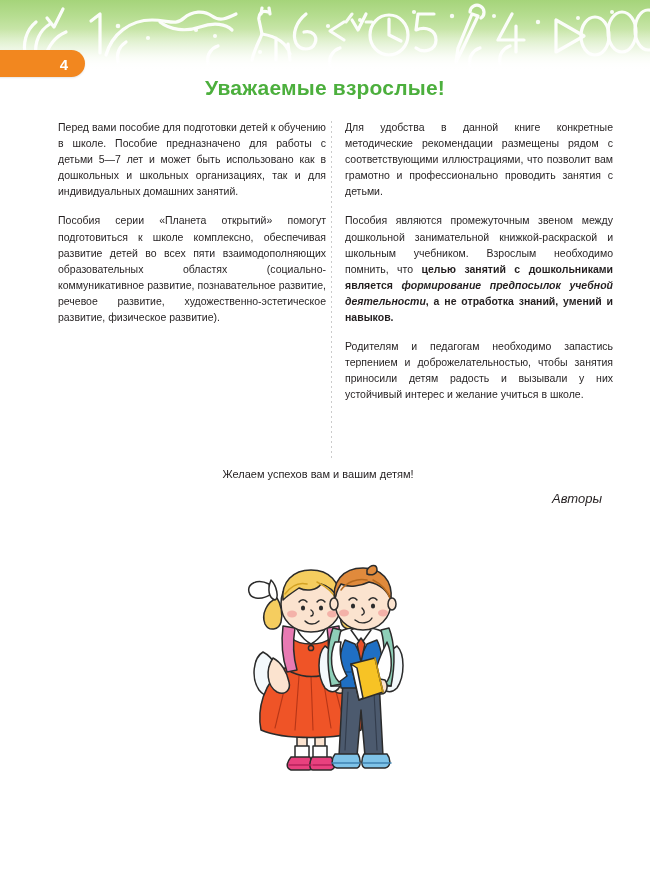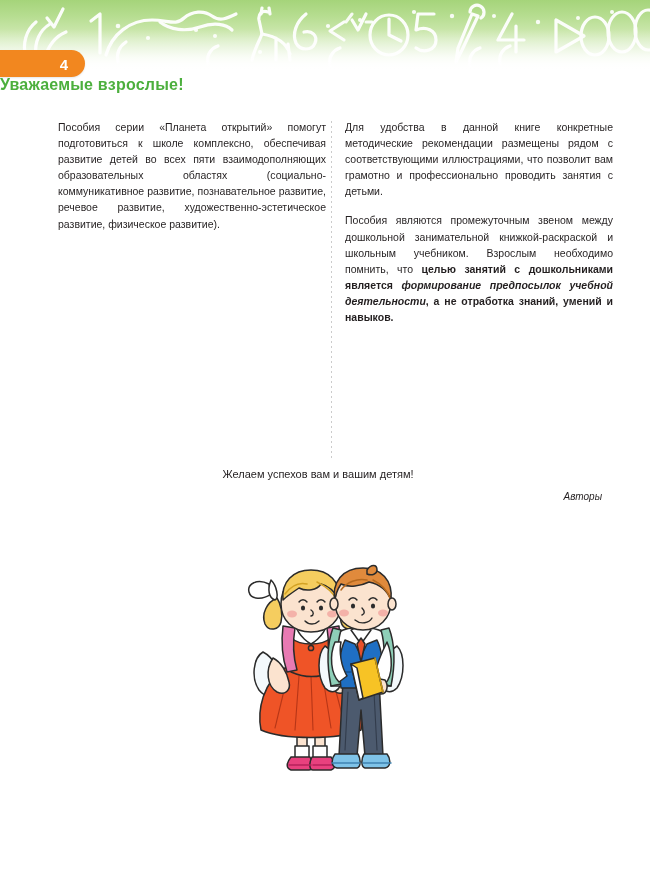--- a/index.html
+++ b/index.html
@@ -77,22 +77,23 @@
     font-weight: bold;
     line-height: 1;
   }
 
   
   .page-title {
     position: absolute;
     top: 76px;
     left: 0;
     width: 650px;
+    text-align: center;
     color: #4caf3d;
-    font-size: 16px;
+    font-size: 21px;
     font-weight: bold;
     letter-spacing: 0.2px;
   }
 
   
   .columns {
     position: absolute;
     top: 119px;
     left: 0;
     width: 650px;
@@ -137,21 +138,21 @@
     left: 0;
     width: 636px;
     text-align: center;
     font-size: 11px;
     color: #231f20;
   }
   .closing-signature {
     position: absolute;
     top: 491px;
     right: 48px;
-    font-size: 10px;
+    font-size: 13px;
     font-style: italic;
     color: #231f20;
   }
 
   
   .illustration {
     position: absolute;
     top: 560px;
     left: 225px;
     width: 205px;
@@ -237,26 +238,28 @@
     <span class="page-tab-num">4</span>
   </div>
 
   <div class="page-title">Уважаемые взрослые!</div>
 
   <div class="columns">
 
     <div class="col-divider"></div>
 
     <div class="col left">
+      <p>Перед вами пособие для подготовки детей к обучению в школе. Пособие предназначено для работы с детьми 5—7 лет и может быть использовано как в дошкольных и школьных организациях, так и для индивидуальных домашних занятий.</p>
       <p>Пособия серии «Планета открытий» помогут подготовиться к школе комплексно, обеспечивая развитие детей во всех пяти взаимодополняющих образовательных областях (социально-коммуникативное развитие, познавательное развитие, речевое развитие, художественно-эстетическое развитие, физическое развитие).</p>
     </div>
 
     <div class="col right">
       <p>Для удобства в данной книге конкретные методические рекомендации размещены рядом с соответствующими иллюстрациями, что позволит вам грамотно и профессионально проводить занятия с детьми.</p>
       <p><span>Пособия являются промежуточным звеном между дошкольной занимательной книжкой-раскраской и школьным учебником. Взрослым необходимо помнить, что </span><b>целью занятий с дошкольниками является </b><i class="bi">формирование предпосылок учебной деятельности</i><b>, а не отработка знаний, умений и навыков.</b></p>
+      <p>Родителям и педагогам необходимо запастись терпением и доброжелательностью, чтобы занятия приносили детям радость и вызывали у них устойчивый интерес и желание учиться в школе.</p>
     </div>
   </div>
 
   <div class="closing-wish">Желаем успехов вам и вашим детям!</div>
   <div class="closing-signature">Авторы</div>
 
   <svg class="illustration" viewBox="0 0 205 230" xmlns="http://www.w3.org/2000/svg">
 
     <g stroke="#2b2b2b" stroke-width="1.5" stroke-linejoin="round" stroke-linecap="round">
 

